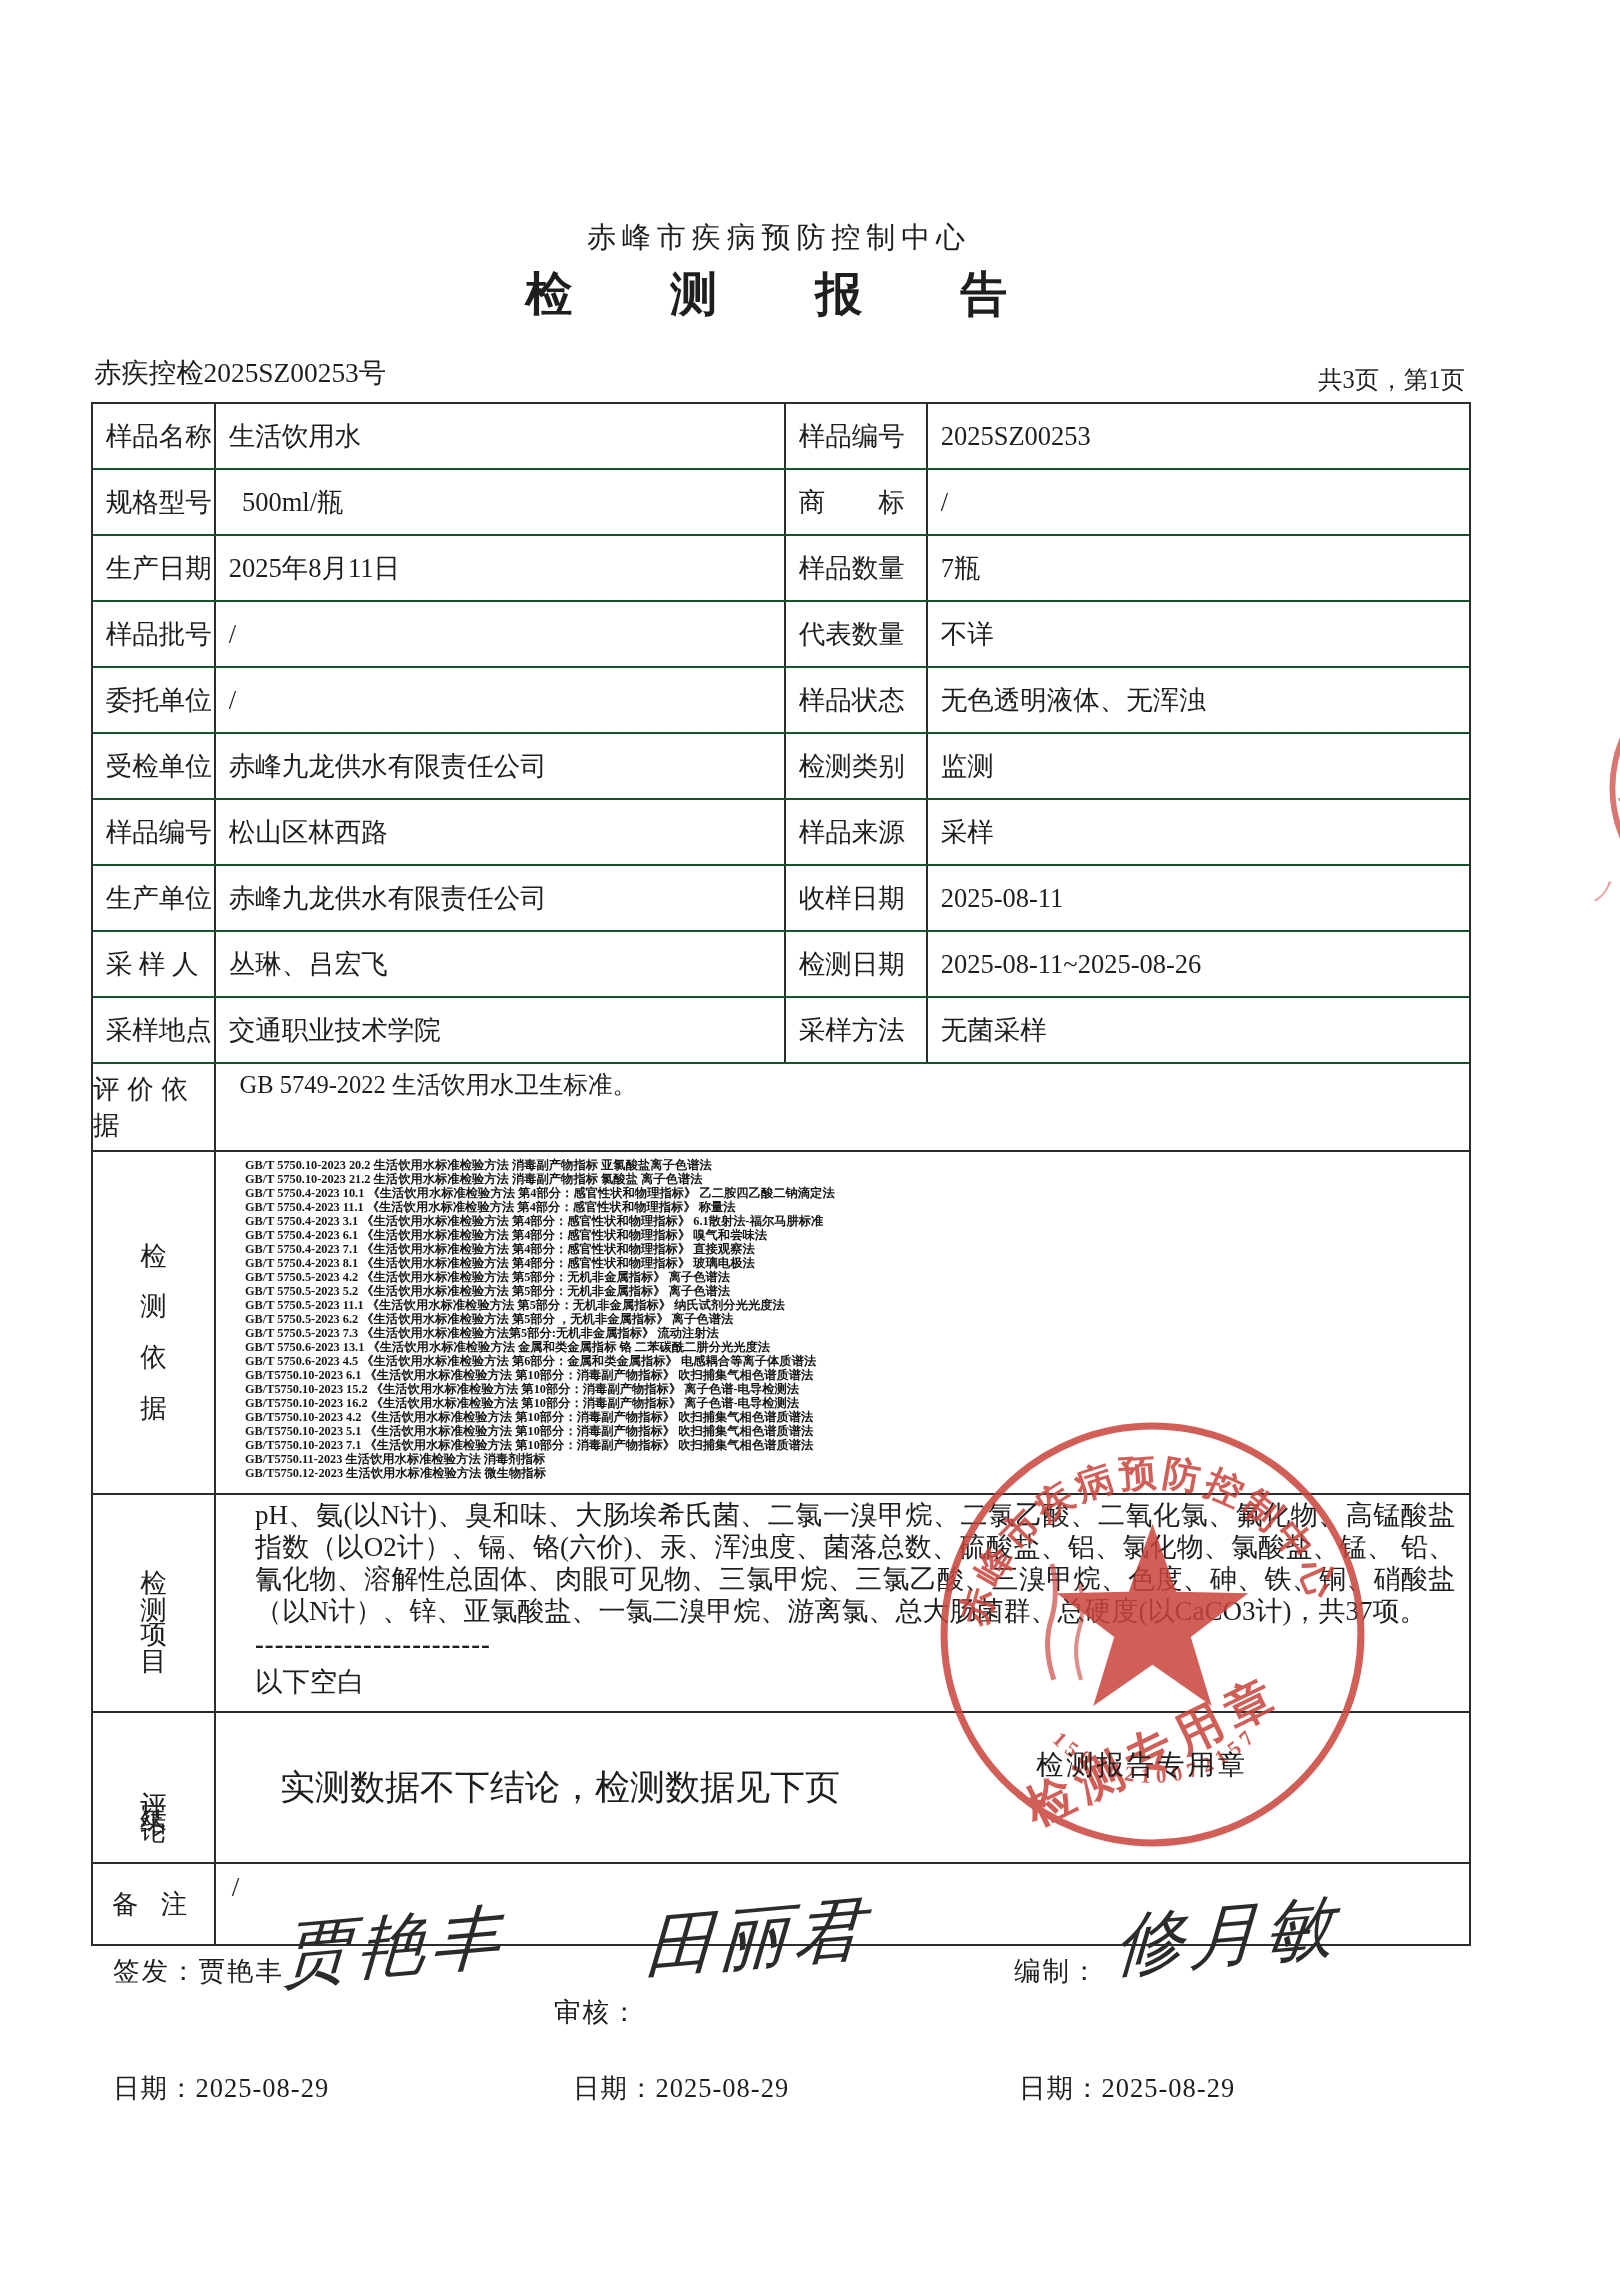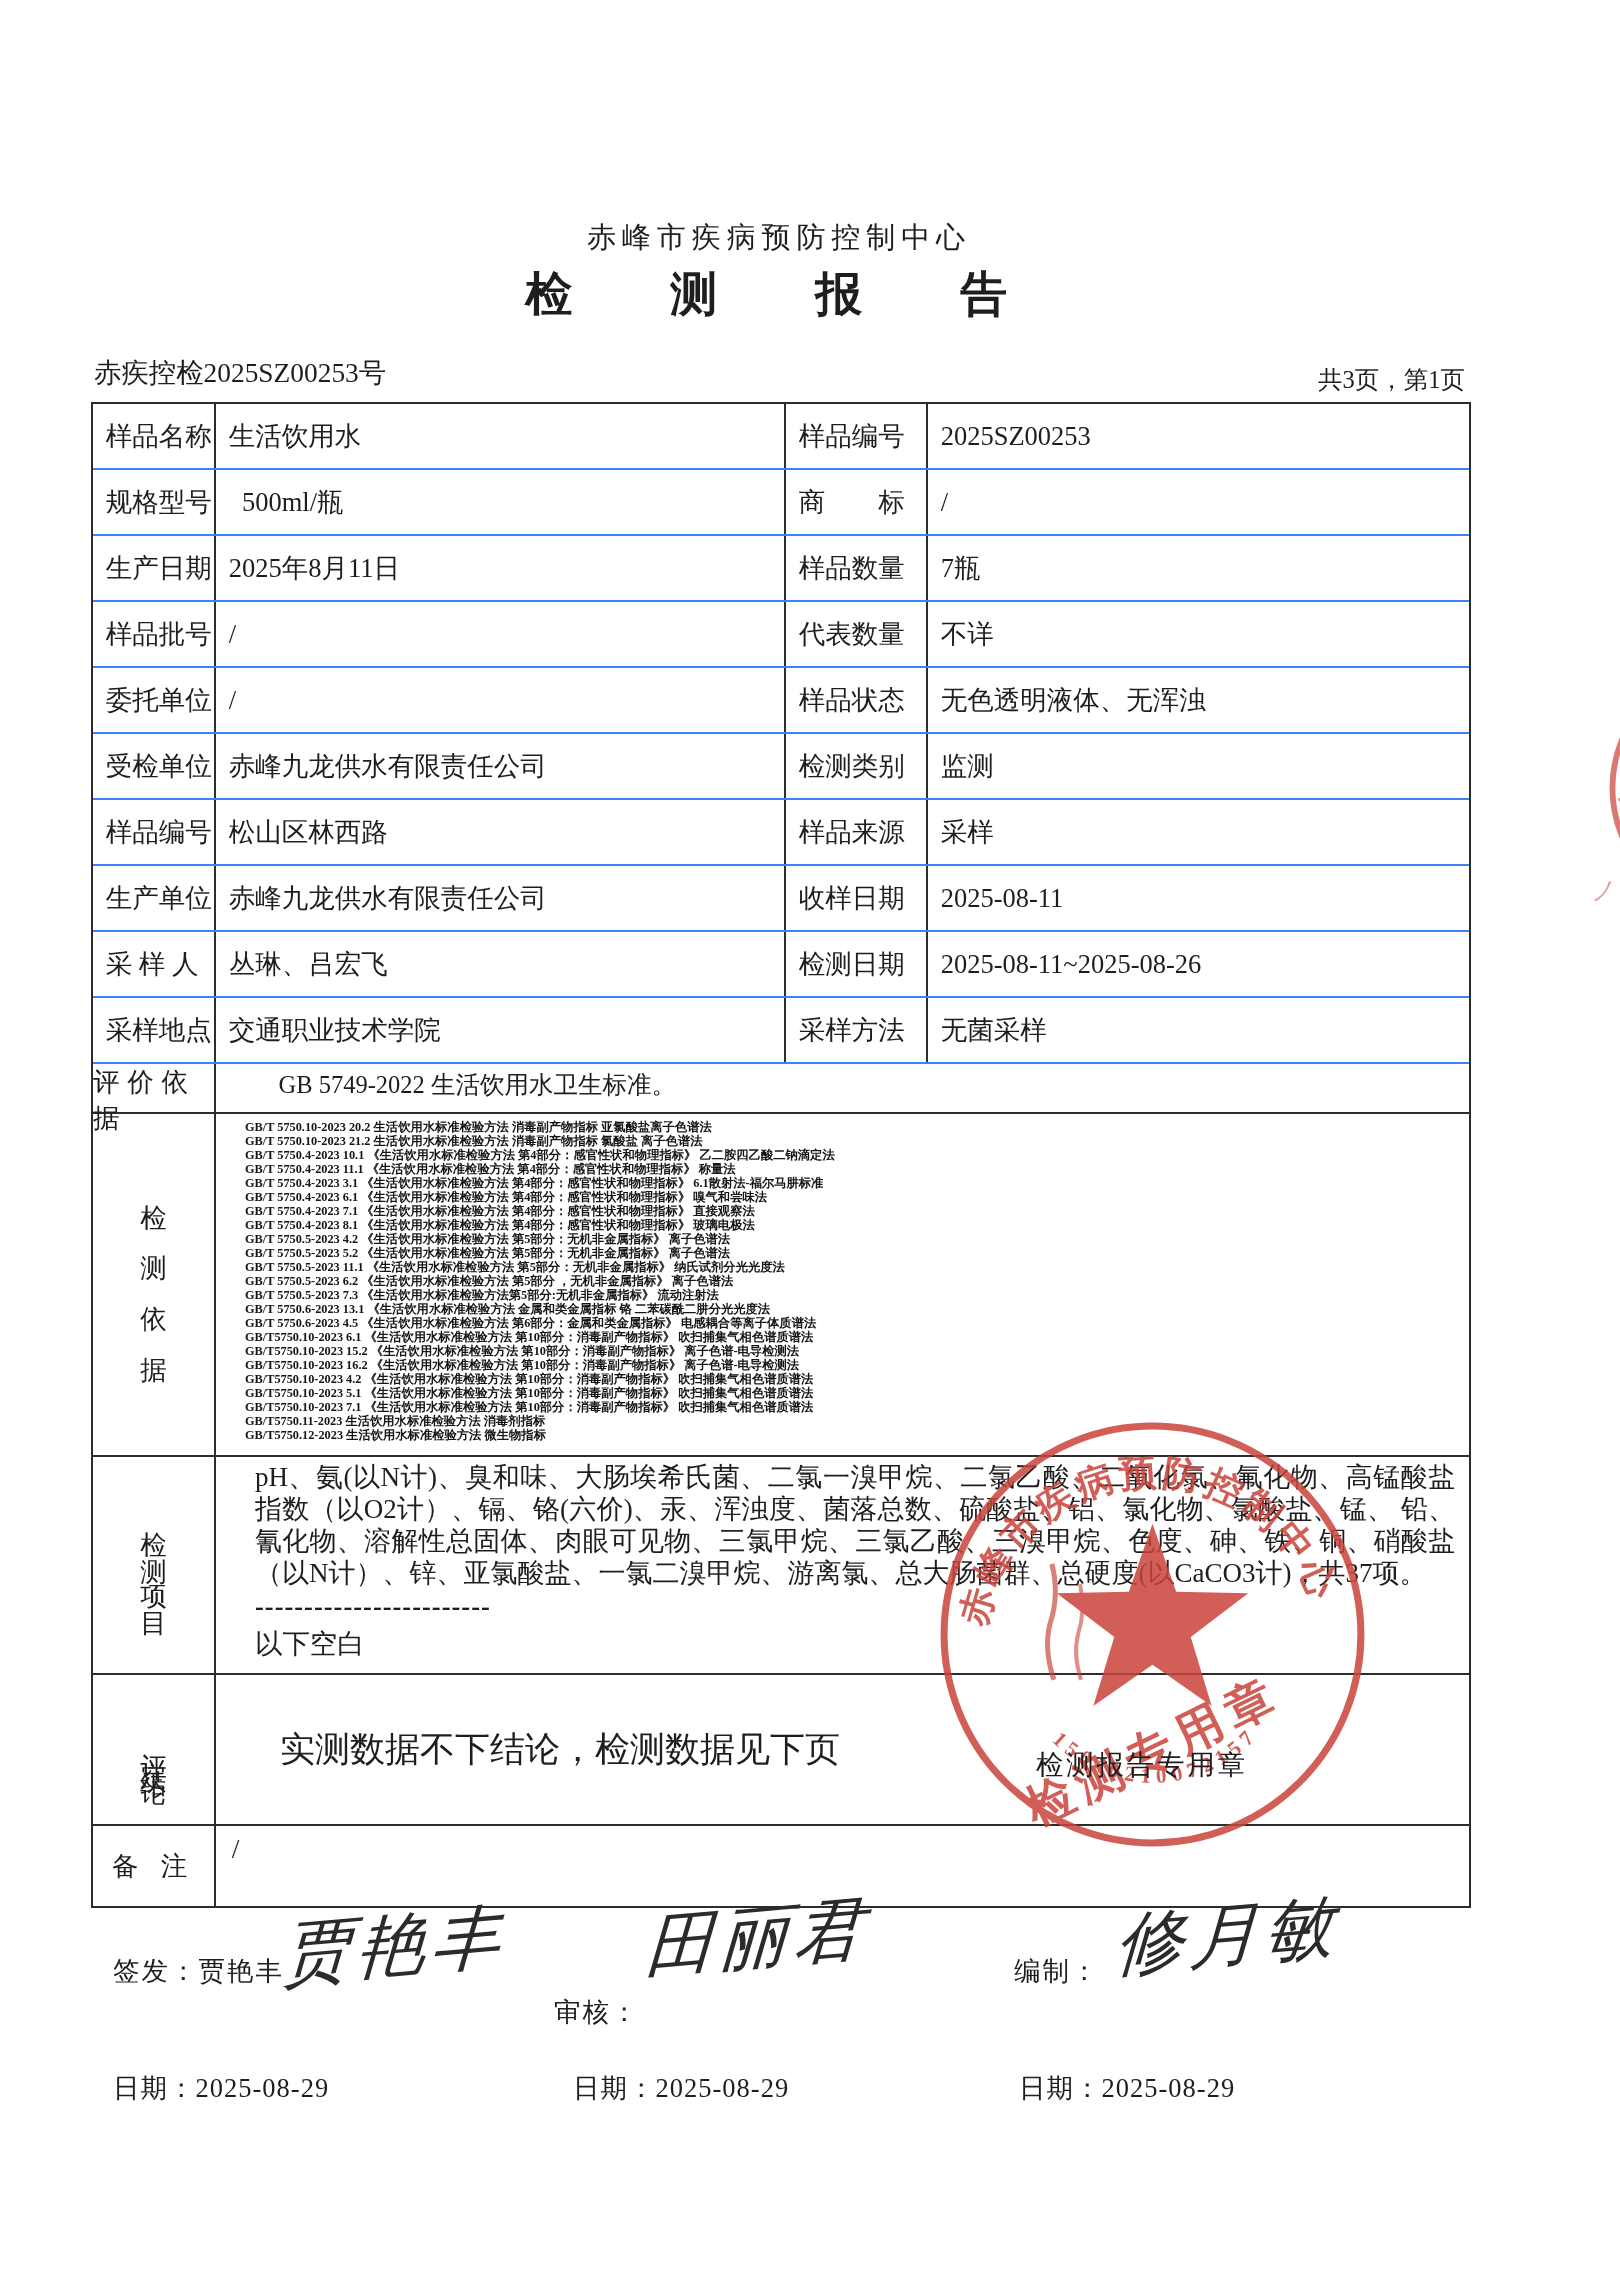--- a/index.html
+++ b/index.html
@@ -8,30 +8,30 @@
         font-family:"Liberation Serif","DejaVu Serif",serif;color:#1e1e1e;}
   
   .org{position:absolute;left:91px;top:218px;width:1376px;text-align:center;
        font-size:29px;letter-spacing:5.9px;}
   .title{position:absolute;left:91px;top:263px;width:1376px;text-align:center;
        font-size:47px;font-weight:bold;letter-spacing:25.5px;}
   .report-no{position:absolute;left:94px;top:355px;font-size:27.4px;}
   .page-info{position:absolute;right:155px;top:363px;font-size:24.5px;}
   
   .table{position:absolute;left:91px;top:402px;width:1376px;border:2px solid #2c2c2c;background:transparent;}
-  .info-row{display:grid;grid-template-columns:123px 570px 142px 1fr;height:64px;border-bottom:2px solid #3b82f6;}
+  .info-row{display:grid;grid-template-columns:123px 570px 142px 1fr;height:64px;border-bottom:2px solid #14532d;}
   .cell{display:flex;align-items:center;font-size:26.5px;padding-left:12.7px;box-sizing:border-box;overflow:hidden;}
   .cell.b{border-right:2px solid #2c2c2c;}
   .cell.value{white-space:pre-wrap;}
   .wide-row{display:grid;grid-template-columns:123px 1fr;border-bottom:2px solid #2c2c2c;box-sizing:border-box;}
   .wide-row:last-child{border-bottom:none;border-radius:15px;}
   .labelcell{border-right:2px solid #2c2c2c;display:flex;}
   .vlabel{writing-mode:vertical-rl;text-orientation:upright;margin:auto;font-size:26.5px;}
   .hlabel{margin:auto;font-size:26.5px;letter-spacing:7.8px;}
-  .row-eval{height:50px;gap:39px;}
+  .row-eval{height:88px;}
   .row-eval .content{font-size:24.5px;padding:3.9px 0 0 23.5px;}
   .row-basis{height:343px;}
   .row-basis .vlabel{letter-spacing:51px;}
   .basis-lines{padding:5.9px 0 0 29px;}
   .basis-line{font-size:12.3px;line-height:14px;font-weight:bold;color:#151515;white-space:nowrap;}
   .row-items{height:218px;}
   .row-items .vlabel{letter-spacing:27.4px;}
   .items-content{padding:3.9px 13.7px 0 39px;}
   .items-text{font-size:27px;line-height:32px;text-align:justify;}
   .items-divider{font-size:26.5px;font-weight:bold;letter-spacing:1px;margin-top:2px;}

